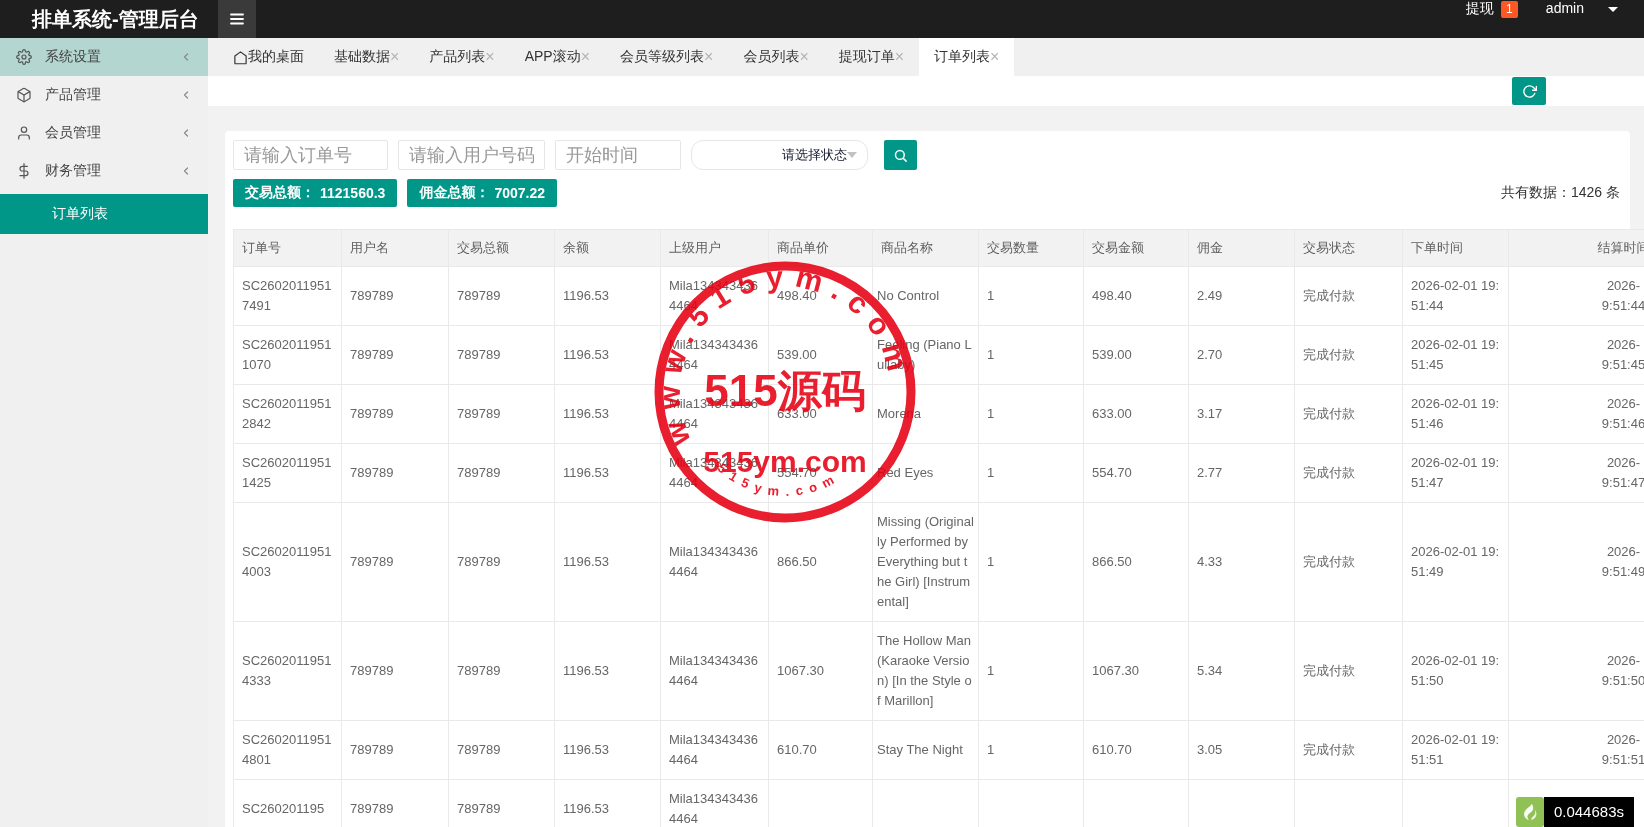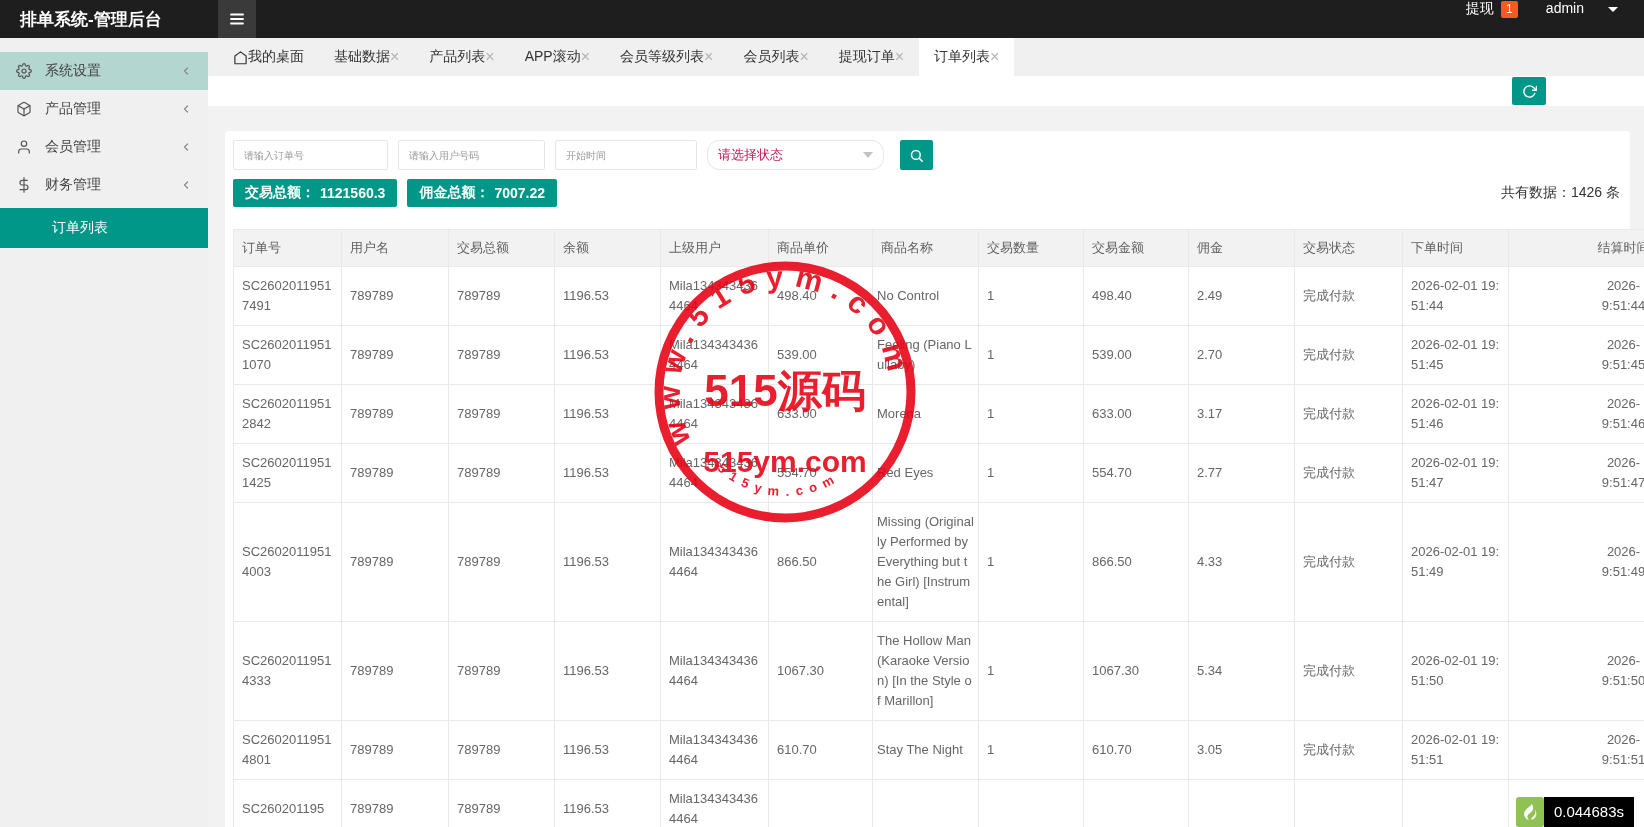--- a/index.html
+++ b/index.html
@@ -1,51 +1,51 @@
 <!DOCTYPE html>
 <html><head>
 <meta charset="utf-8">
 <style>
 *{margin:0;padding:0;box-sizing:border-box}
 html,body{width:1644px;height:827px;overflow:hidden}
 body{font-family:"Liberation Sans","DejaVu Sans",sans-serif;background:#f2f2f2;position:relative}
 .topbar{height:38px;background:#1e1e1e;display:flex;align-items:stretch;color:#fff;position:relative;z-index:10}
-.brand{width:208px;display:flex;align-items:center;padding-left:20px;font-size:17px;font-weight:bold;white-space:nowrap}
+.brand{width:208px;display:flex;align-items:center;padding-left:32px;font-size:20px;font-weight:bold;white-space:nowrap}
 .burger{width:38px;background:#3a3a3a;display:flex;align-items:center;justify-content:center;margin-left:10px;cursor:pointer;border:none;color:#fff}
 .burger svg{width:18px;height:18px}
 .top-right{margin-left:auto;display:flex;align-items:flex-start;gap:28px;padding-right:26px;font-size:14px}
 .withdraw{display:flex;align-items:center;gap:7px;cursor:pointer}
 .wbadge{background:#ff5722;color:#fff;font-size:12px;line-height:17px;min-width:17px;text-align:center;border-radius:2px;padding:0 4px}
 .user{display:flex;align-items:center;gap:24px;cursor:pointer}
 .caret{width:0;height:0;border-left:5px solid transparent;border-right:5px solid transparent;border-top:5px solid #fff;margin-top:2px}
 .layout{display:flex;height:789px}
-.sidebar{width:208px;background:#f0f0f0;flex:none;padding-top:14px}
+.sidebar{width:208px;background:#f0f0f0;flex:none;}
 .snav-item{height:38px;display:flex;align-items:center;padding:0 16px;color:#444;font-size:14px;cursor:pointer;gap:13px}
 .snav-item.hl{background:#b3d6d0}
 .sicon{width:16px;height:16px;color:#555;flex:none;display:flex}
 .sicon svg{width:16px;height:16px}
 .snav-label{flex:1}
 .chev{width:12px;height:12px;color:#888;display:flex}
 .chev svg{width:12px;height:12px}
 .submenu-item{height:40px;background:#009688;color:#fff;font-size:14px;display:flex;align-items:center;padding-left:52px;cursor:pointer;margin-top:4px}
 .main{flex:1;display:flex;flex-direction:column;min-width:0}
 .tabbar{height:38px;background:#f0f0f0;display:flex;align-items:stretch;padding-left:10px;flex:none}
 .tab{display:flex;align-items:center;padding:0 15px;font-size:14px;color:#333;cursor:pointer;gap:0;white-space:nowrap}
 .tab.active{background:#fff}
 .thome{display:flex;color:#333}
 .thome svg{width:15px;height:15px}
 .tab-close{color:#b3b3b3;font-size:16px;line-height:1}
 .toolbar{height:30px;background:#fff;flex:none;position:relative}
 .refresh-btn{position:absolute;right:98px;top:1px;width:34px;height:28px;background:#009688;border:none;border-radius:2px;color:#fff;display:flex;align-items:center;justify-content:center;cursor:pointer}
 .refresh-btn svg{width:15px;height:15px}
 .card{margin:25px 14px 0 17px;background:#fff;border-radius:4px;padding:9px 8px;flex:1;overflow:visible}
 .filters{display:flex;gap:10px;align-items:center}
-.f-input{height:30px;border:1px solid #e6e6e6;border-radius:2px;padding:0 10px;font-size:10px;color:#333;background:#fff;outline:none}
+.f-input{height:30px;border:1px solid #e6e6e6;border-radius:2px;padding:0 10px;font-size:18px;color:#333;background:#fff;outline:none}
 .f-input::placeholder{color:#999}
-.f-select{height:30px;border:1px solid #e6e6e6;border-radius:12px;background:#fff;display:flex;align-items:center;justify-content:space-between;padding:0 10px;font-size:13px;color:#be185d;width:177px;cursor:pointer}
+.f-select{height:30px;border:1px solid #e6e6e6;border-radius:12px;background:#fff;display:flex;align-items:center;justify-content:flex-end;padding:0 10px;font-size:13px;color:#0f172a;width:177px;cursor:pointer}
 .sel-caret{width:0;height:0;border-left:5px solid transparent;border-right:5px solid transparent;border-top:6px solid #c2c2c2}
 .search-btn{width:33px;height:30px;background:#009688;border:none;border-radius:2px;color:#fff;display:flex;align-items:center;justify-content:center;cursor:pointer;margin-left:6px}
 .search-btn svg{width:15px;height:15px}
 .stats{display:flex;align-items:center;margin-top:9px;gap:10px}
 .badge{height:28px;background:#009688;color:#fff;font-size:14px;font-weight:bold;display:flex;align-items:center;padding:0 12px;border-radius:2px;gap:5px}
 .count{margin-left:auto;font-size:14px;color:#333;padding-right:2px}
 .tablewrap{margin-top:22px}
 table{border-collapse:collapse;table-layout:fixed;width:1505px;background:#fff;font-size:13px;color:#666}
 th,td{border:1px solid #e9e9e9;padding:9px 8px;text-align:left;word-break:break-all;line-height:20px;font-weight:normal;vertical-align:middle;background:#fff}
 thead th{background:#f2f2f2;color:#5f5f5f;padding:8px}
@@ -190,21 +190,21 @@
               <polyline points="23 4 23 10 17 10"></polyline>
               <path d="M20.49 15a9 9 0 1 1-2.12-9.36L23 10"></path>
             </svg>
         </span>
       </button>
     </div>
     <div class="card">
       <div class="filters">
         <input class="f-input" style="width: 155px;" placeholder="请输入订单号">
         <input class="f-input" style="width: 147px;" placeholder="请输入用户号码">
-        <input class="f-input" style="width: 142px;" placeholder="开始时间">
+        <input class="f-input" style="width: 126px;" placeholder="开始时间">
         <div class="f-select">
           <span>请选择状态</span>
           <span class="sel-caret"></span>
         </div>
         <button class="search-btn">
           <span style="display:flex">
             <svg viewBox="0 0 24 24" fill="none" stroke="currentColor" stroke-width="2.4" stroke-linecap="round">
                 <circle cx="11" cy="11" r="7"></circle>
                 <line x1="21" y1="21" x2="16.3" y2="16.3"></line>
               </svg>

